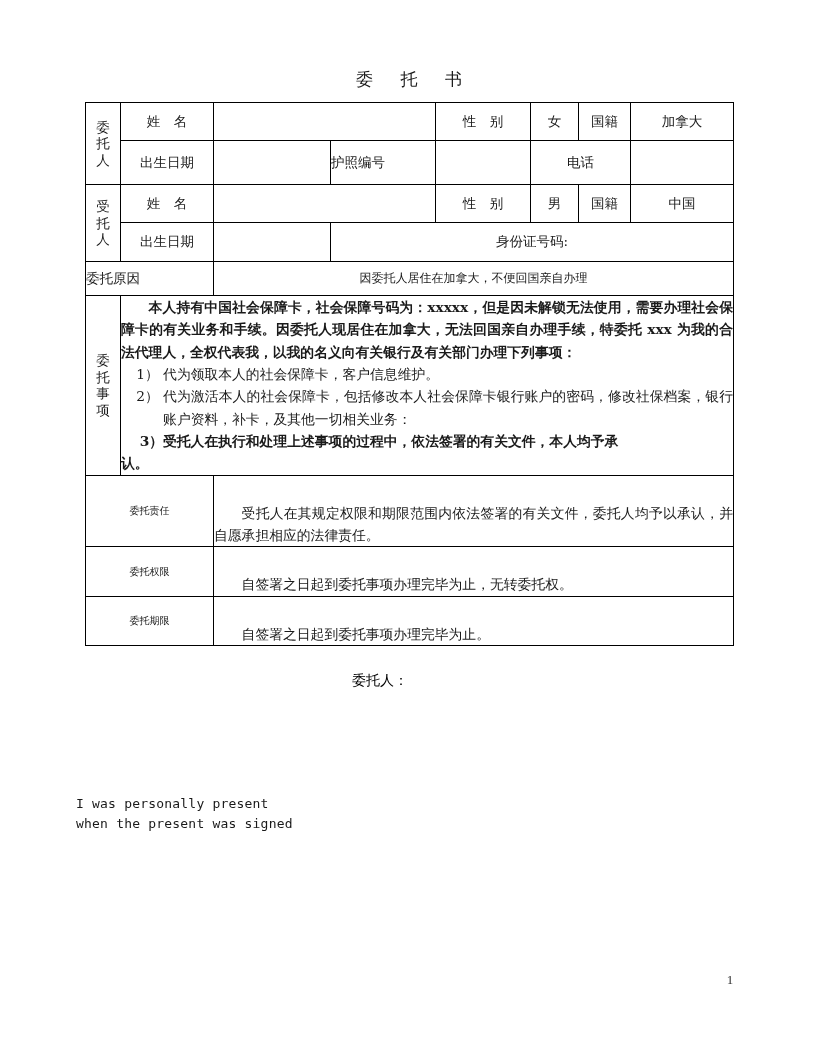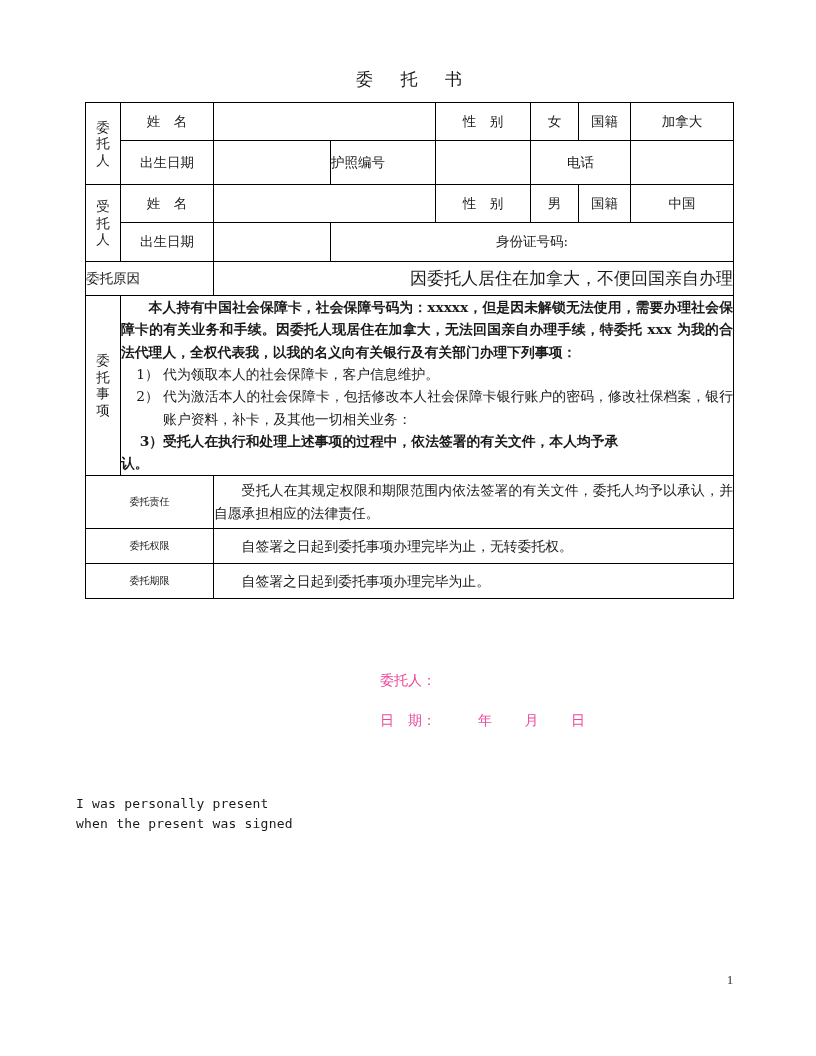--- a/index.html
+++ b/index.html
@@ -75,22 +75,22 @@
     text-align: center;
   }
   .blank-cell { }
 
   .reason-label {
     text-align: left;
     font-size: 13.5px;
   }
   .reason-text {
     padding: 5px 9px;
-    text-align: right;
-    font-size: 17px;
+    text-align: center;
+    font-size: 12px;
   }
 
   
   .matters-body {
     padding: 8px 10px 7px 9px;
     font-size: 13.8px;
     line-height: 1.62;
     text-align: justify;
     text-justify: inter-ideograph;
   }
@@ -130,30 +130,30 @@
     font-size: 10px;
   }
   .duty-text {
     padding: 7px 10px 7px 14px;
     font-size: 13.8px;
     line-height: 1.62;
     text-align: justify;
     text-justify: inter-ideograph;
   }
   .duty-text p { margin: 0; }
-  .duty-text p.indent2 { text-indent: 2em; }
+  .duty-text p.indent2 { text-indent: 2em; margin-top: 26px; }
 
   
   .sign-block {
     position: absolute;
-    left: 380px;
+    left: 352px;
     top: 672px;
     font-size: 14px;
     font-family: "DejaVu Serif", "Liberation Serif", serif;
-    color: #ec4899;
+    color: #000000;
   }
   .sign-line {
     margin-bottom: 22px;
     white-space: pre;
   }
   .date-line {
     white-space: pre;
     font-size: 14px;
   }
 
@@ -292,21 +292,20 @@
         <td colspan="6" class="duty-text">
           <p class="indent2">自签署之日起到委托事项办理完毕为止。</p>
         </td>
       </tr>
 
     </tbody>
   </table>
 
   <div class="sign-block">
     <div class="sign-line">委托人：</div>
-    <div class="date-line">日　期：　　　年　　 月　　 日</div>
   </div>
 
   <div class="english-note">
     <div>I was personally present</div>
     <div>when the present was signed</div>
   </div>
 
   <div class="page-number">1</div>
 
 </div>

